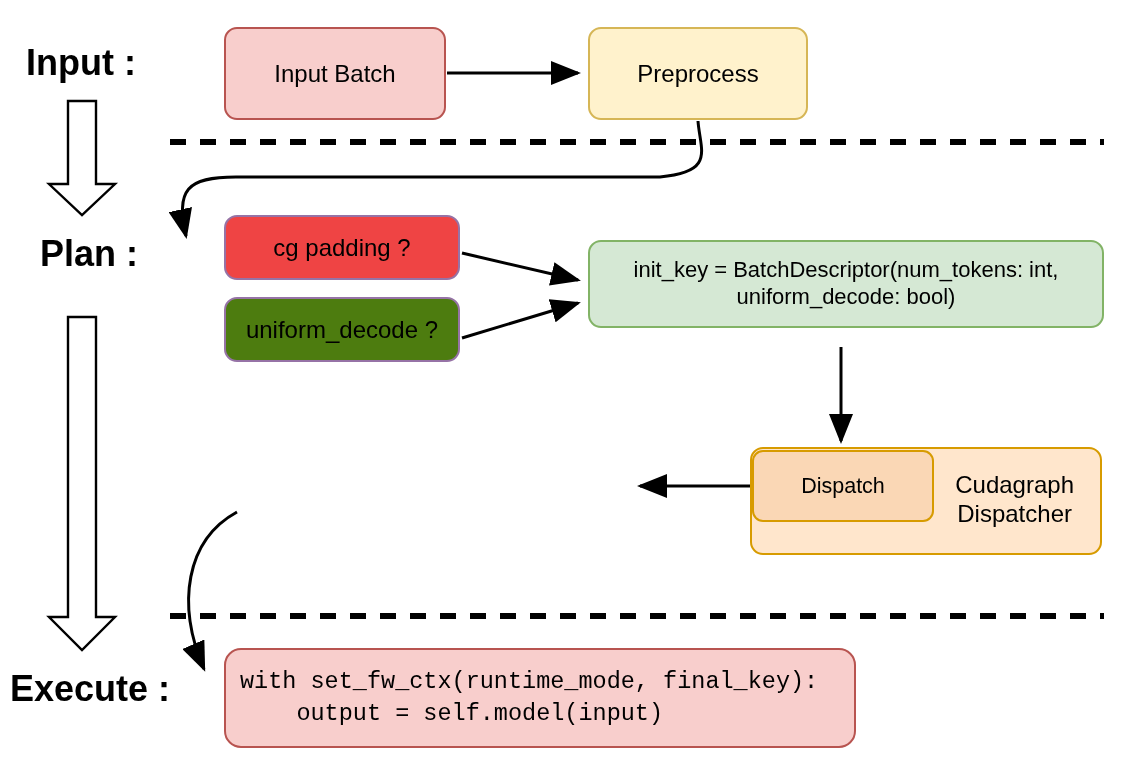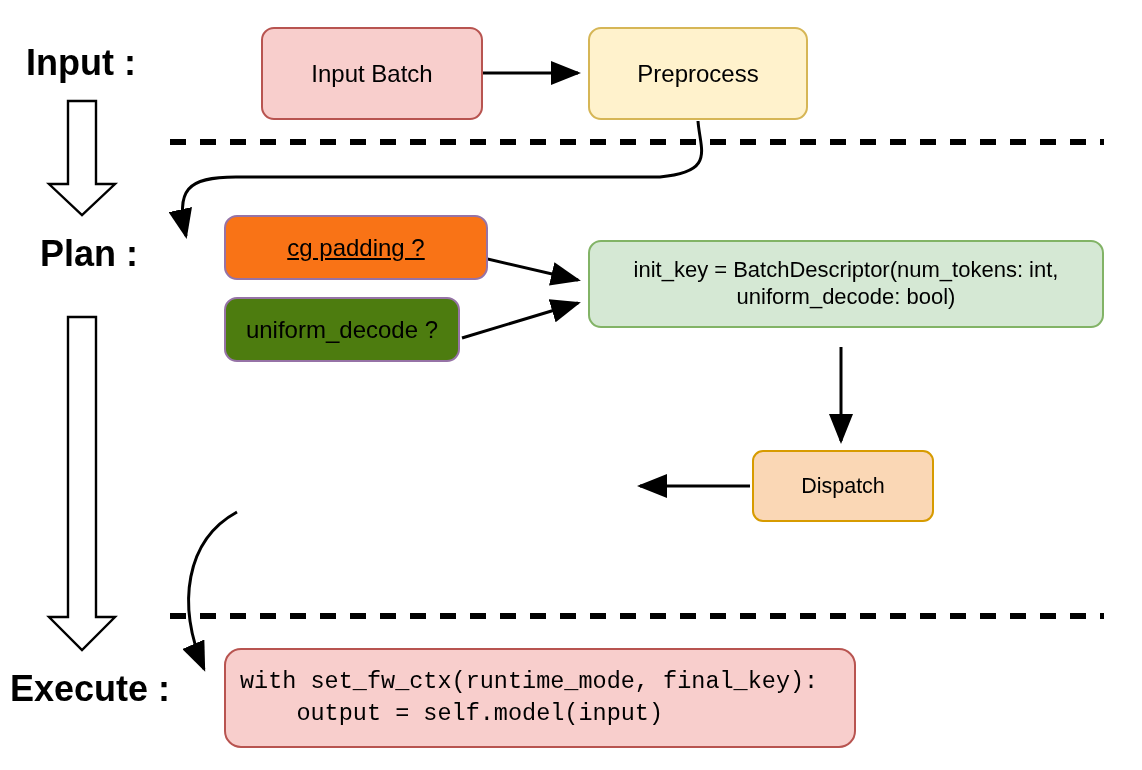--- a/index.html
+++ b/index.html
@@ -54,32 +54,30 @@
     white-space: pre;
     line-height: 1.35;
     padding-left: 14px;
   }
 
   
   #n-input-batch {
     left: 224px; top: 27px; width: 222px; height: 93px;
     background: #f8cecc; border-color: #b85450;
     font-size: 24px;
-    margin-left: 37px;
   }
   #n-preprocess {
     left: 588px; top: 27px; width: 220px; height: 93px;
     background: #fff2cc; border-color: #d6b656;
     font-size: 24px;
   }
   #n-cg-padding {
-    left: 224px; top: 215px; width: 264px; height: 65px;
-    background: #f97316; border-color: #9673a6;
+    left: 224px; top: 215px; width: 236px; height: 65px;
+    background: #ef4444; border-color: #9673a6;
     font-size: 24px;
-    text-decoration: underline;
   }
   #n-uniform-decode {
     left: 224px; top: 297px; width: 236px; height: 65px;
     background: #4d7c0f; border-color: #9673a6;
     font-size: 24px;
   }
   #n-init-key {
     left: 588px; top: 240px; width: 516px; height: 88px;
     background: #d5e8d4; border-color: #82b366;
     font-size: 22px;
@@ -178,19 +176,21 @@
   <div class="node" id="n-preprocess">Preprocess</div>
 
   <div class="node" id="n-cg-padding">cg padding ?</div>
 
   <div class="node" id="n-uniform-decode">uniform_decode ?</div>
 
   <div class="node" id="n-init-key">init_key = BatchDescriptor(num_tokens: int,
 uniform_decode: bool)</div>
 
 
+  <div class="node" id="n-cudagraph-dispatcher">Cudagraph
+Dispatcher</div>
 
   <div class="node" id="n-dispatch">Dispatch</div>
 
   <div class="node code" id="n-execute-code">with set_fw_ctx(runtime_mode, final_key):
     output = self.model(input)</div>
 
 </div>
 
 </body></html>

